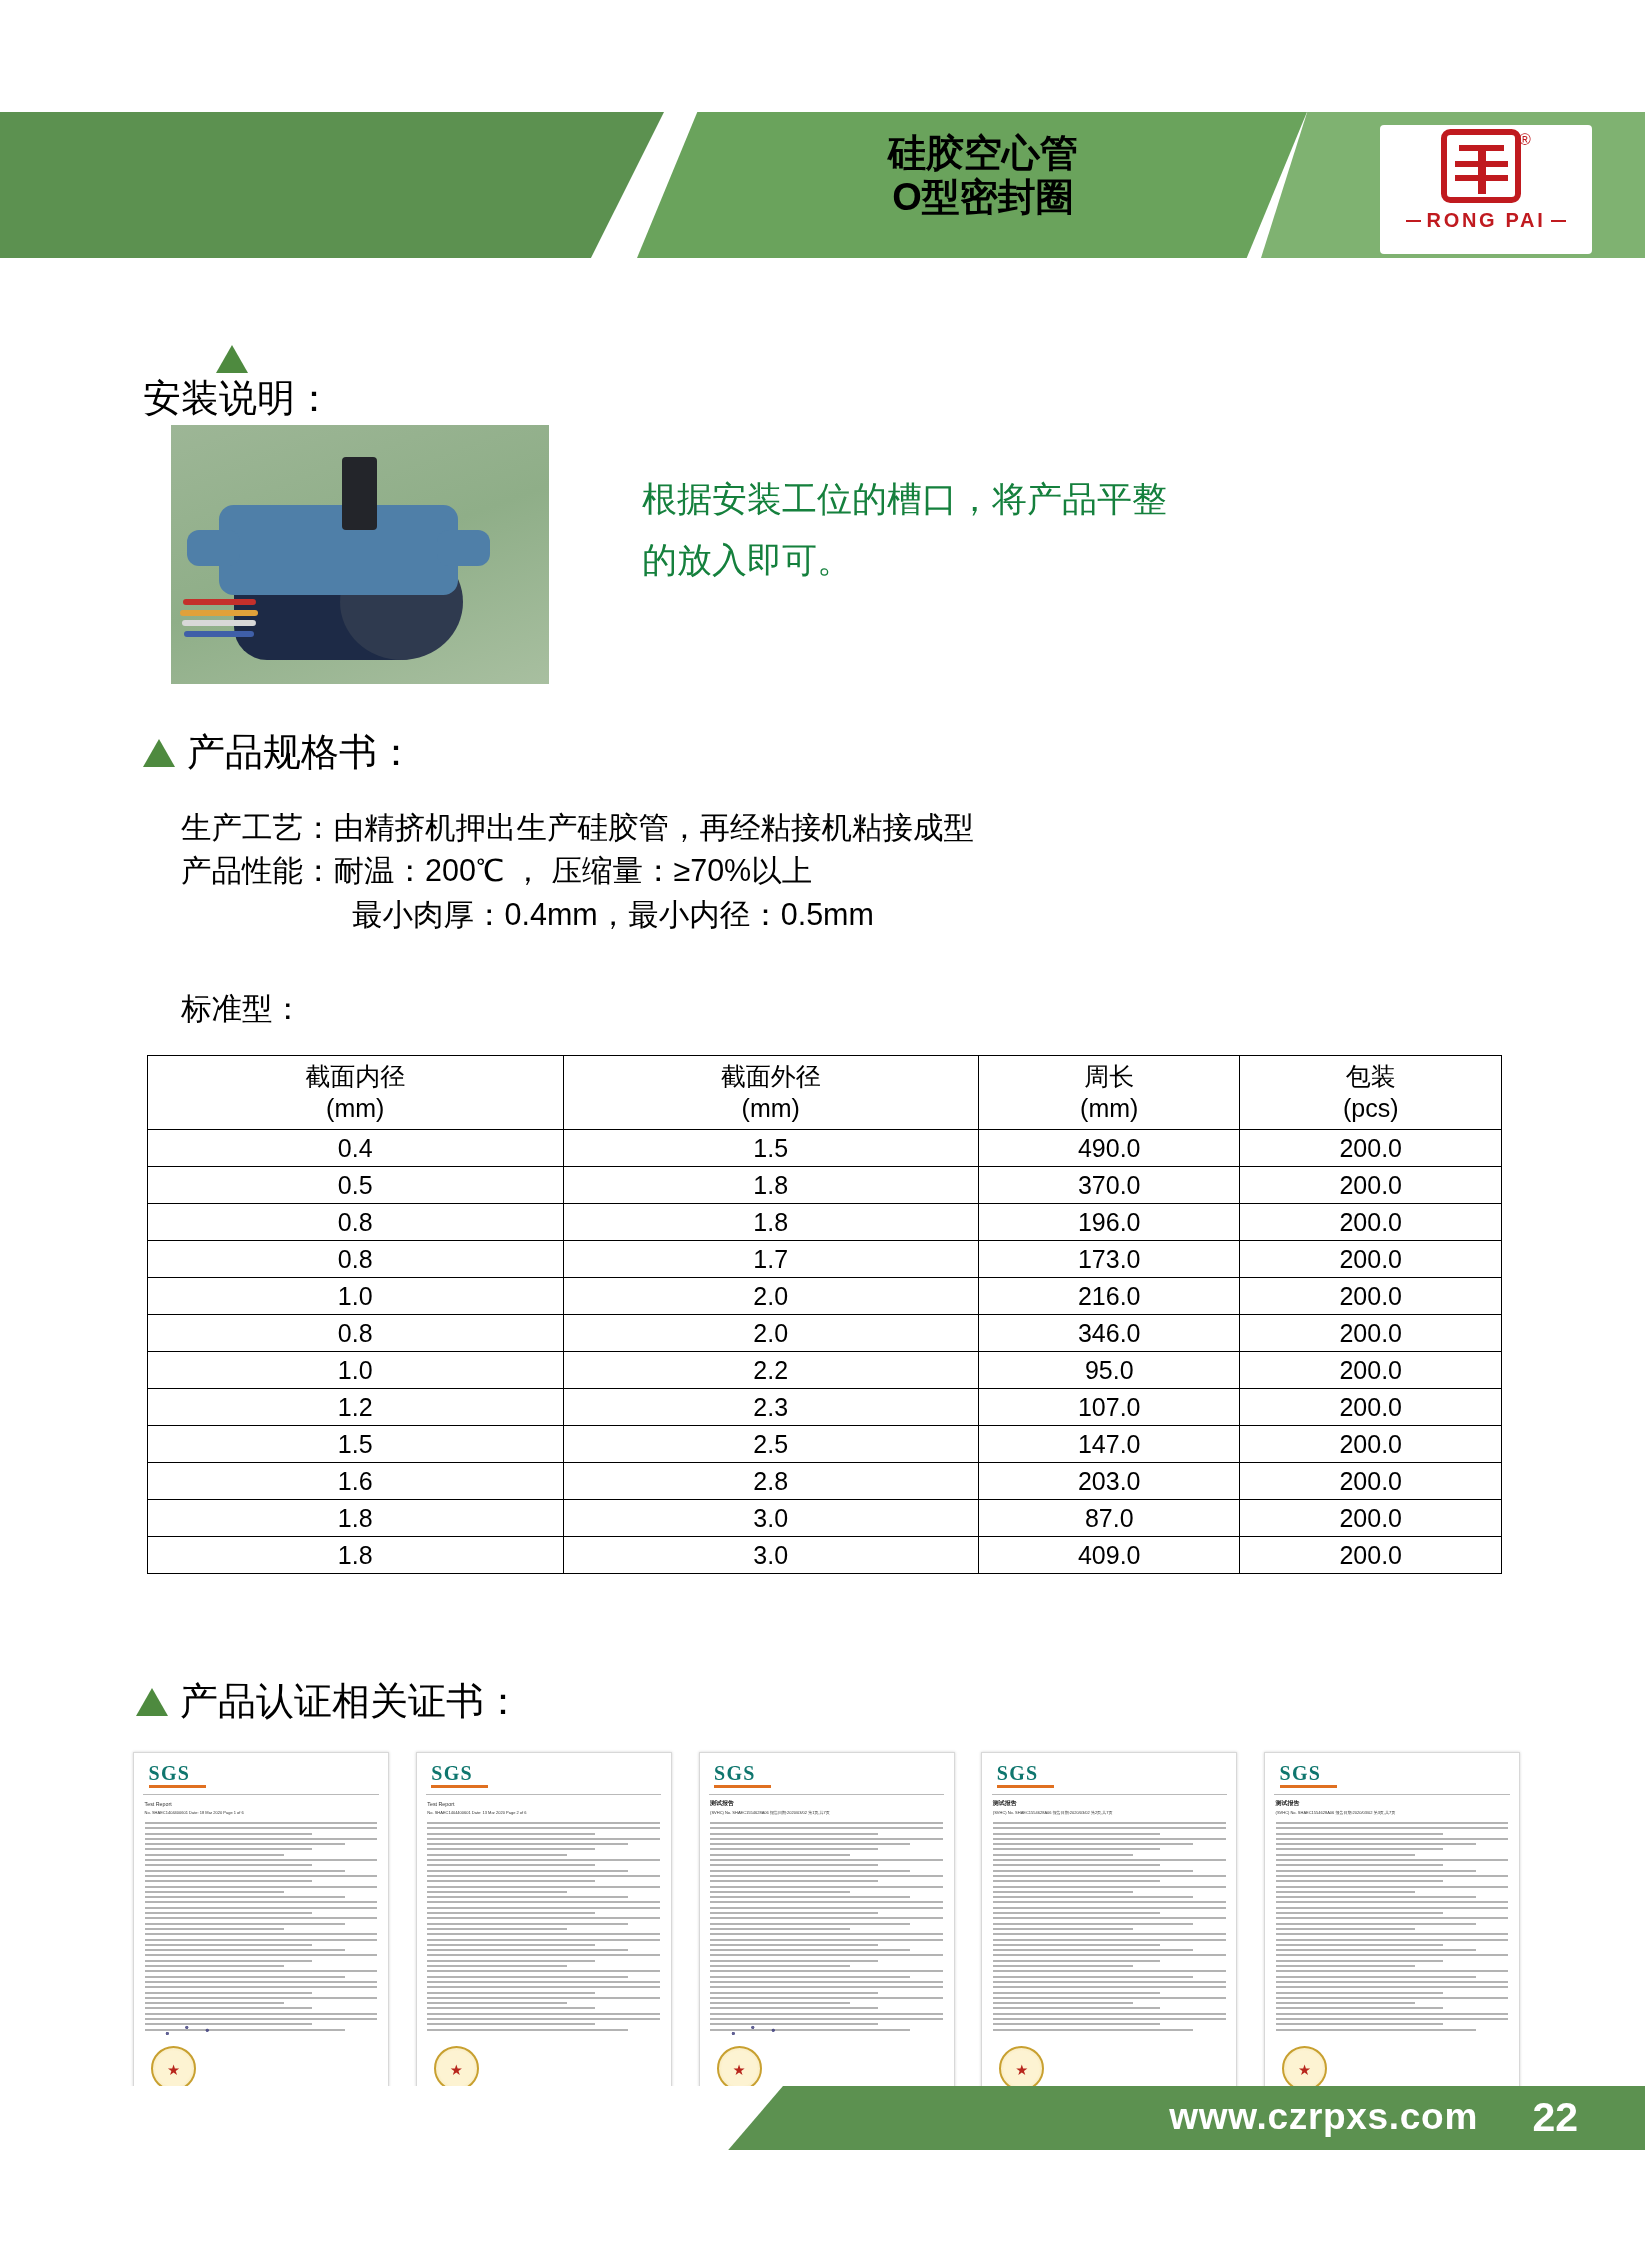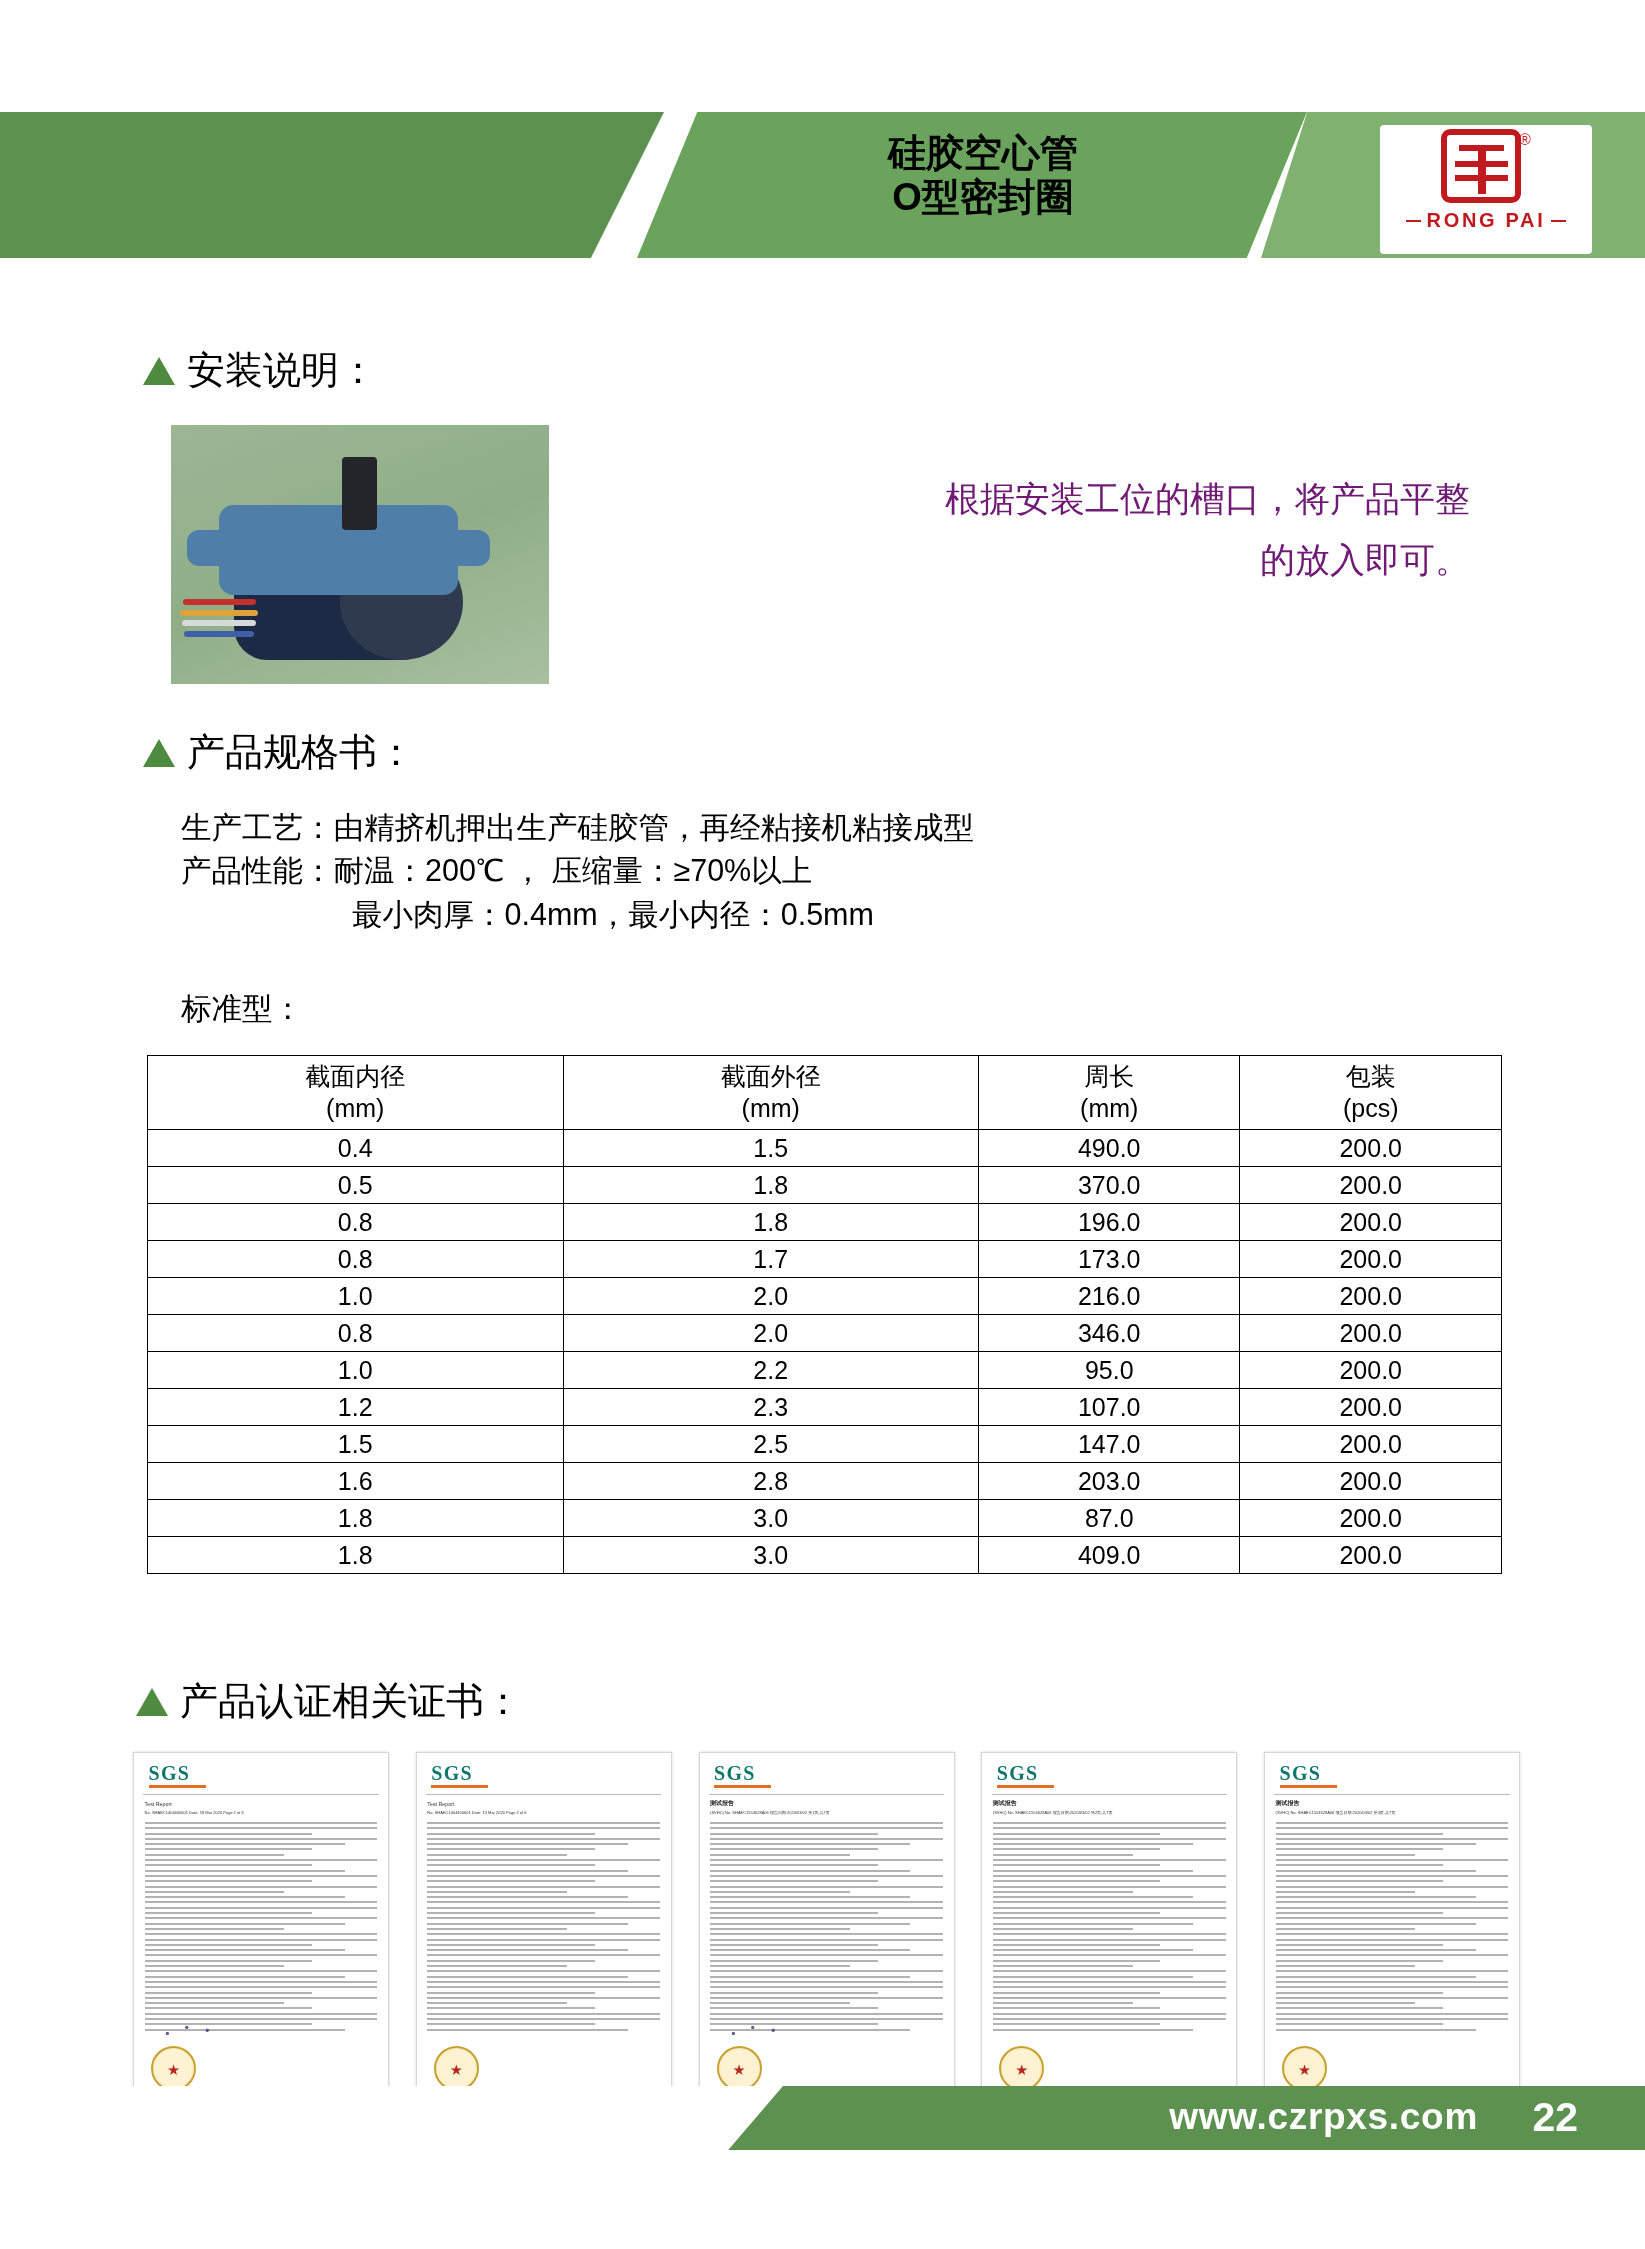--- a/index.html
+++ b/index.html
@@ -175,21 +175,21 @@
     width: 0;
     height: 0;
     border-left: 16.6px solid transparent;
     border-right: 16.6px solid transparent;
     border-bottom: 28px solid #4e8a3f;
     margin-right: 12px;
     display: inline-block;
   }
 
   
-  #install-heading { top: 345px; left: 143px; }
+  #install-heading { top: 345px; left: 143px; flex-direction: column; }
 
   .install-photo {
     position: absolute;
     top: 425px;
     left: 171px;
     width: 378px;
     height: 259px;
     background: linear-gradient(160deg, #9db696 0%, #8fae88 50%, #a8bfa0 100%);
     overflow: hidden;
   }
@@ -255,26 +255,25 @@
     border-radius: 3.3px;
   }
   .w1 { left: 12px; top: 174px; width: 73px; background: #c4302b; }
   .w2 { left: 9.3px; top: 185px; width: 78px; background: #e0a13a; }
   .w3 { left: 10.6px; top: 195px; width: 74px; background: #d8d8d8; }
   .w4 { left: 13.3px; top: 206px; width: 70px; background: #3f5fa8; }
 
   .install-text {
     position: absolute;
     top: 468px;
-    left: 674px;
+    left: 642px;
     width: 796px;
     font-size: 35px;
     line-height: 1.75;
-    color: #701a75;
-    text-align: right;
+    color: #15803d;
   }
 
   
   #spec-heading { top: 727px; left: 143px; }
 
   .spec-lines {
     position: absolute;
     top: 806px;
     left: 181px;
     font-size: 30.5px;

